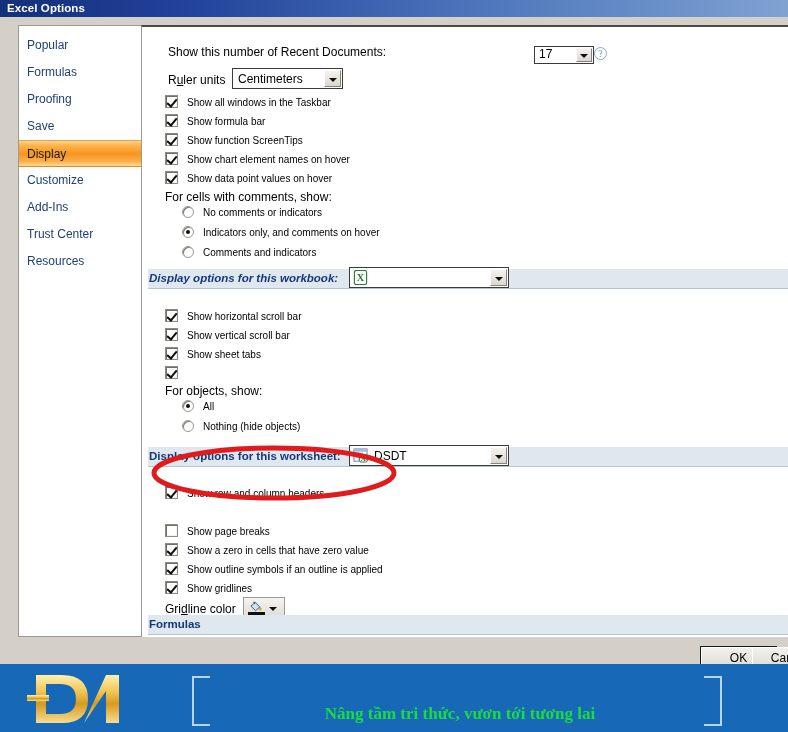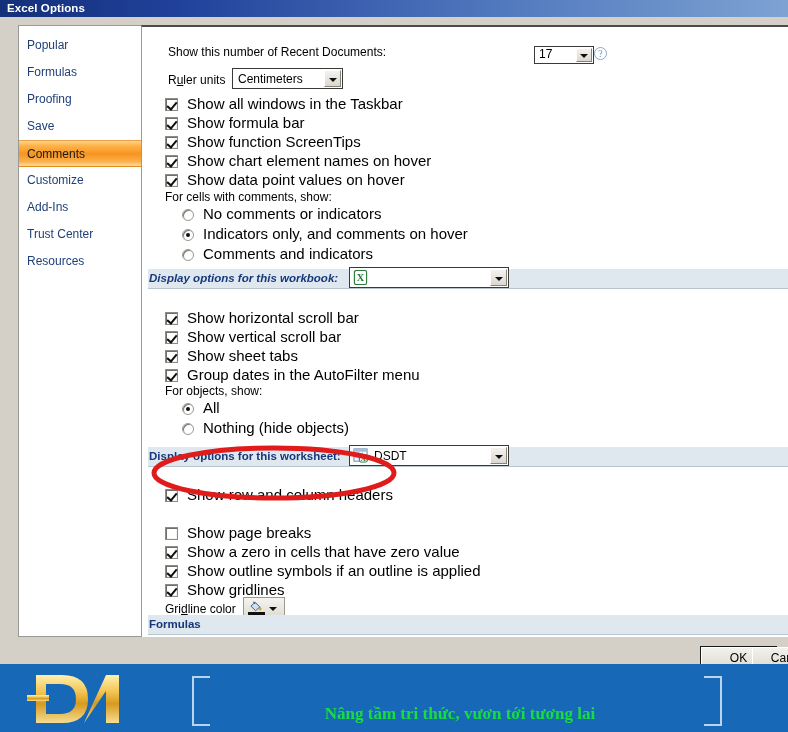--- a/index.html
+++ b/index.html
@@ -142,21 +142,21 @@
   .rb.on::after {
     content: "";
     position: absolute;
     left: 3px; top: 3px;
     width: 4px; height: 4px;
     border-radius: 50%;
     background: #111;
   }
   .ctl-text {
     margin-left: 9px;
-    font-size: 15px;
+    font-size: 10px;
   }
 
   
   .section {
     position: absolute;
     left: 6px;
     width: 644px;
     height: 20px;
     background: #dfe8ef;
     border-bottom: 1px solid #b8c6d2;
@@ -386,21 +386,21 @@
   <div id="titlebar">
     <span>Excel Options</span>
   </div>
   <div id="titlebar-under"></div>
 
   <div id="nav">
       <div class="nav-item"><span>Popular</span></div>
       <div class="nav-item"><span>Formulas</span></div>
       <div class="nav-item"><span>Proofing</span></div>
       <div class="nav-item"><span>Save</span></div>
-      <div class="nav-item selected"><span>Comments</span></div>
+      <div class="nav-item selected"><span>Display</span></div>
       <div class="nav-item"><span>Customize</span></div>
       <div class="nav-item"><span>Add-Ins</span></div>
       <div class="nav-item"><span>Trust Center</span></div>
       <div class="nav-item"><span>Resources</span></div>
     </div>
 
   <div id="pane">
     <div id="pane-inner">
 
       <div id="toprow-text">
@@ -483,21 +483,21 @@
         <div class="row" style="left: 23px; top: 87px;"><span class="cb checked"></span><span class="ctl-text lbl">Show formula bar</span></div>
         <div class="row" style="left: 23px; top: 106px;"><span class="cb checked"></span><span class="ctl-text lbl">Show function ScreenTips</span></div>
         <div class="row" style="left: 23px; top: 125px;"><span class="cb checked"></span><span class="ctl-text lbl">Show chart element names on hover</span></div>
         <div class="row" style="left: 23px; top: 144px;"><span class="cb checked"></span><span class="ctl-text lbl">Show data point values on hover</span></div>
         <div class="row" style="left: 40px; top: 178px;"><span class="rb"></span><span class="ctl-text lbl">No comments or indicators</span></div>
         <div class="row" style="left: 40px; top: 198px;"><span class="rb on"></span><span class="ctl-text lbl">Indicators only, and comments on hover</span></div>
         <div class="row" style="left: 40px; top: 218px;"><span class="rb"></span><span class="ctl-text lbl">Comments and indicators</span></div>
         <div class="row" style="left: 23px; top: 282px;"><span class="cb checked"></span><span class="ctl-text lbl">Show horizontal scroll bar</span></div>
         <div class="row" style="left: 23px; top: 301px;"><span class="cb checked"></span><span class="ctl-text lbl">Show vertical scroll bar</span></div>
         <div class="row" style="left: 23px; top: 320px;"><span class="cb checked"></span><span class="ctl-text lbl">Show sheet tabs</span></div>
-        <div class="row" style="left: 23px; top: 339px;"><span class="cb checked"></span><span class="ctl-text lbl">Group dates in the AutoFilter menu</span></div>
+        <div class="row" style="left: 23px; top: 339px;"><span class="cb checked"></span></div>
         <div class="row" style="left: 40px; top: 372px;"><span class="rb on"></span><span class="ctl-text lbl">All</span></div>
         <div class="row" style="left: 40px; top: 392px;"><span class="rb"></span><span class="ctl-text lbl">Nothing (hide objects)</span></div>
         <div class="row" style="left: 23px; top: 459px;"><span class="cb checked"></span><span class="ctl-text lbl">Show row and column headers</span></div>
         <div class="row" style="left: 23px; top: 497px;"><span class="cb"></span><span class="ctl-text lbl">Show page breaks</span></div>
         <div class="row" style="left: 23px; top: 516px;"><span class="cb checked"></span><span class="ctl-text lbl">Show a zero in cells that have zero value</span></div>
         <div class="row" style="left: 23px; top: 535px;"><span class="cb checked"></span><span class="ctl-text lbl">Show outline symbols if an outline is applied</span></div>
         <div class="row" style="left: 23px; top: 554px;"><span class="cb checked"></span><span class="ctl-text lbl">Show gridlines</span></div>
       </div>
   </div>
 

